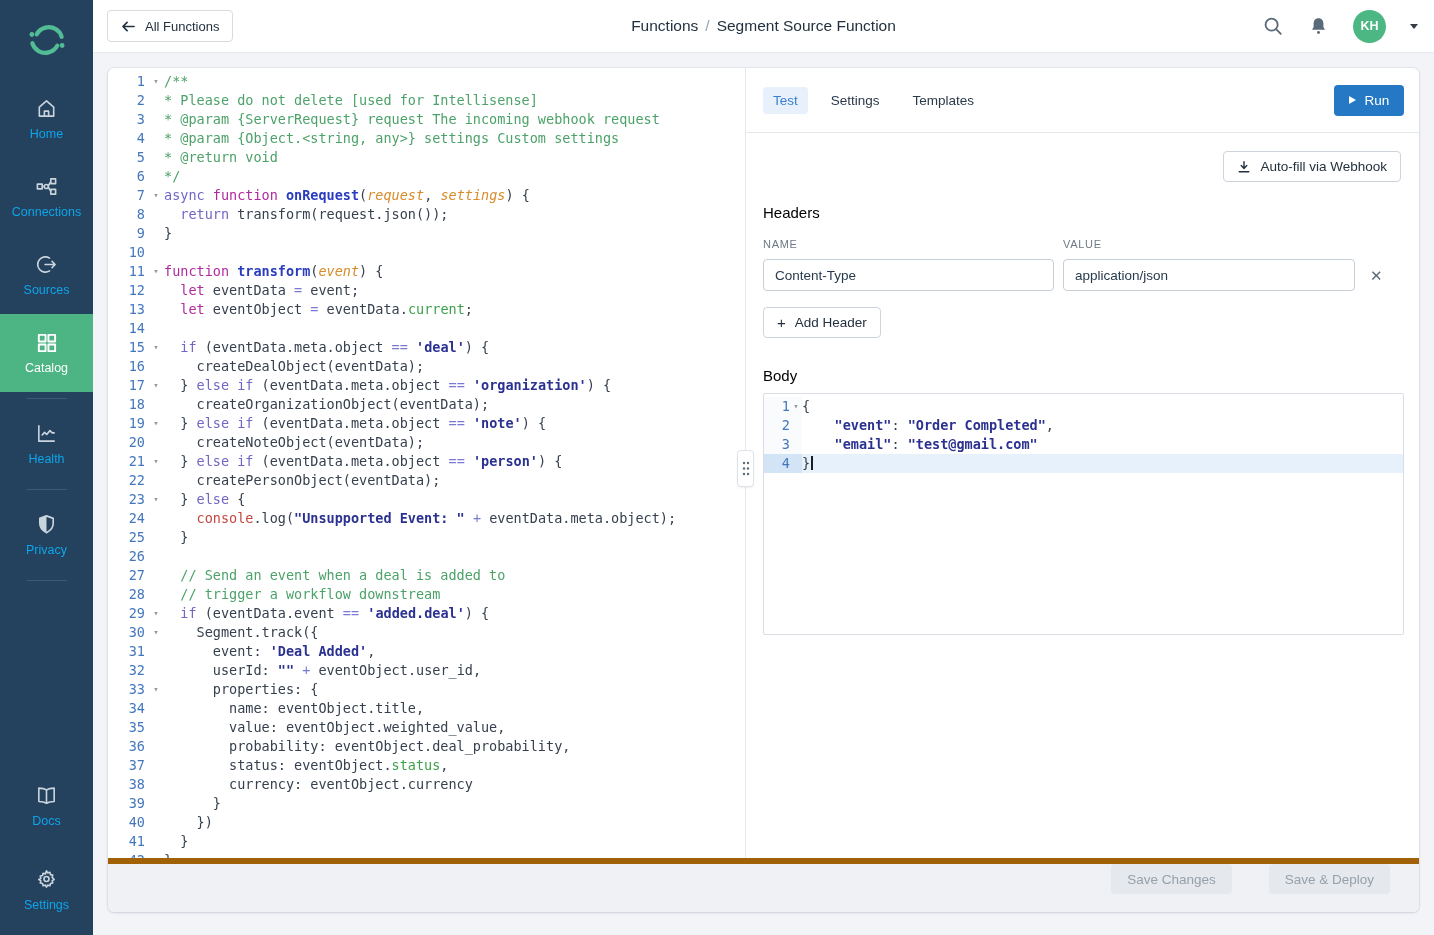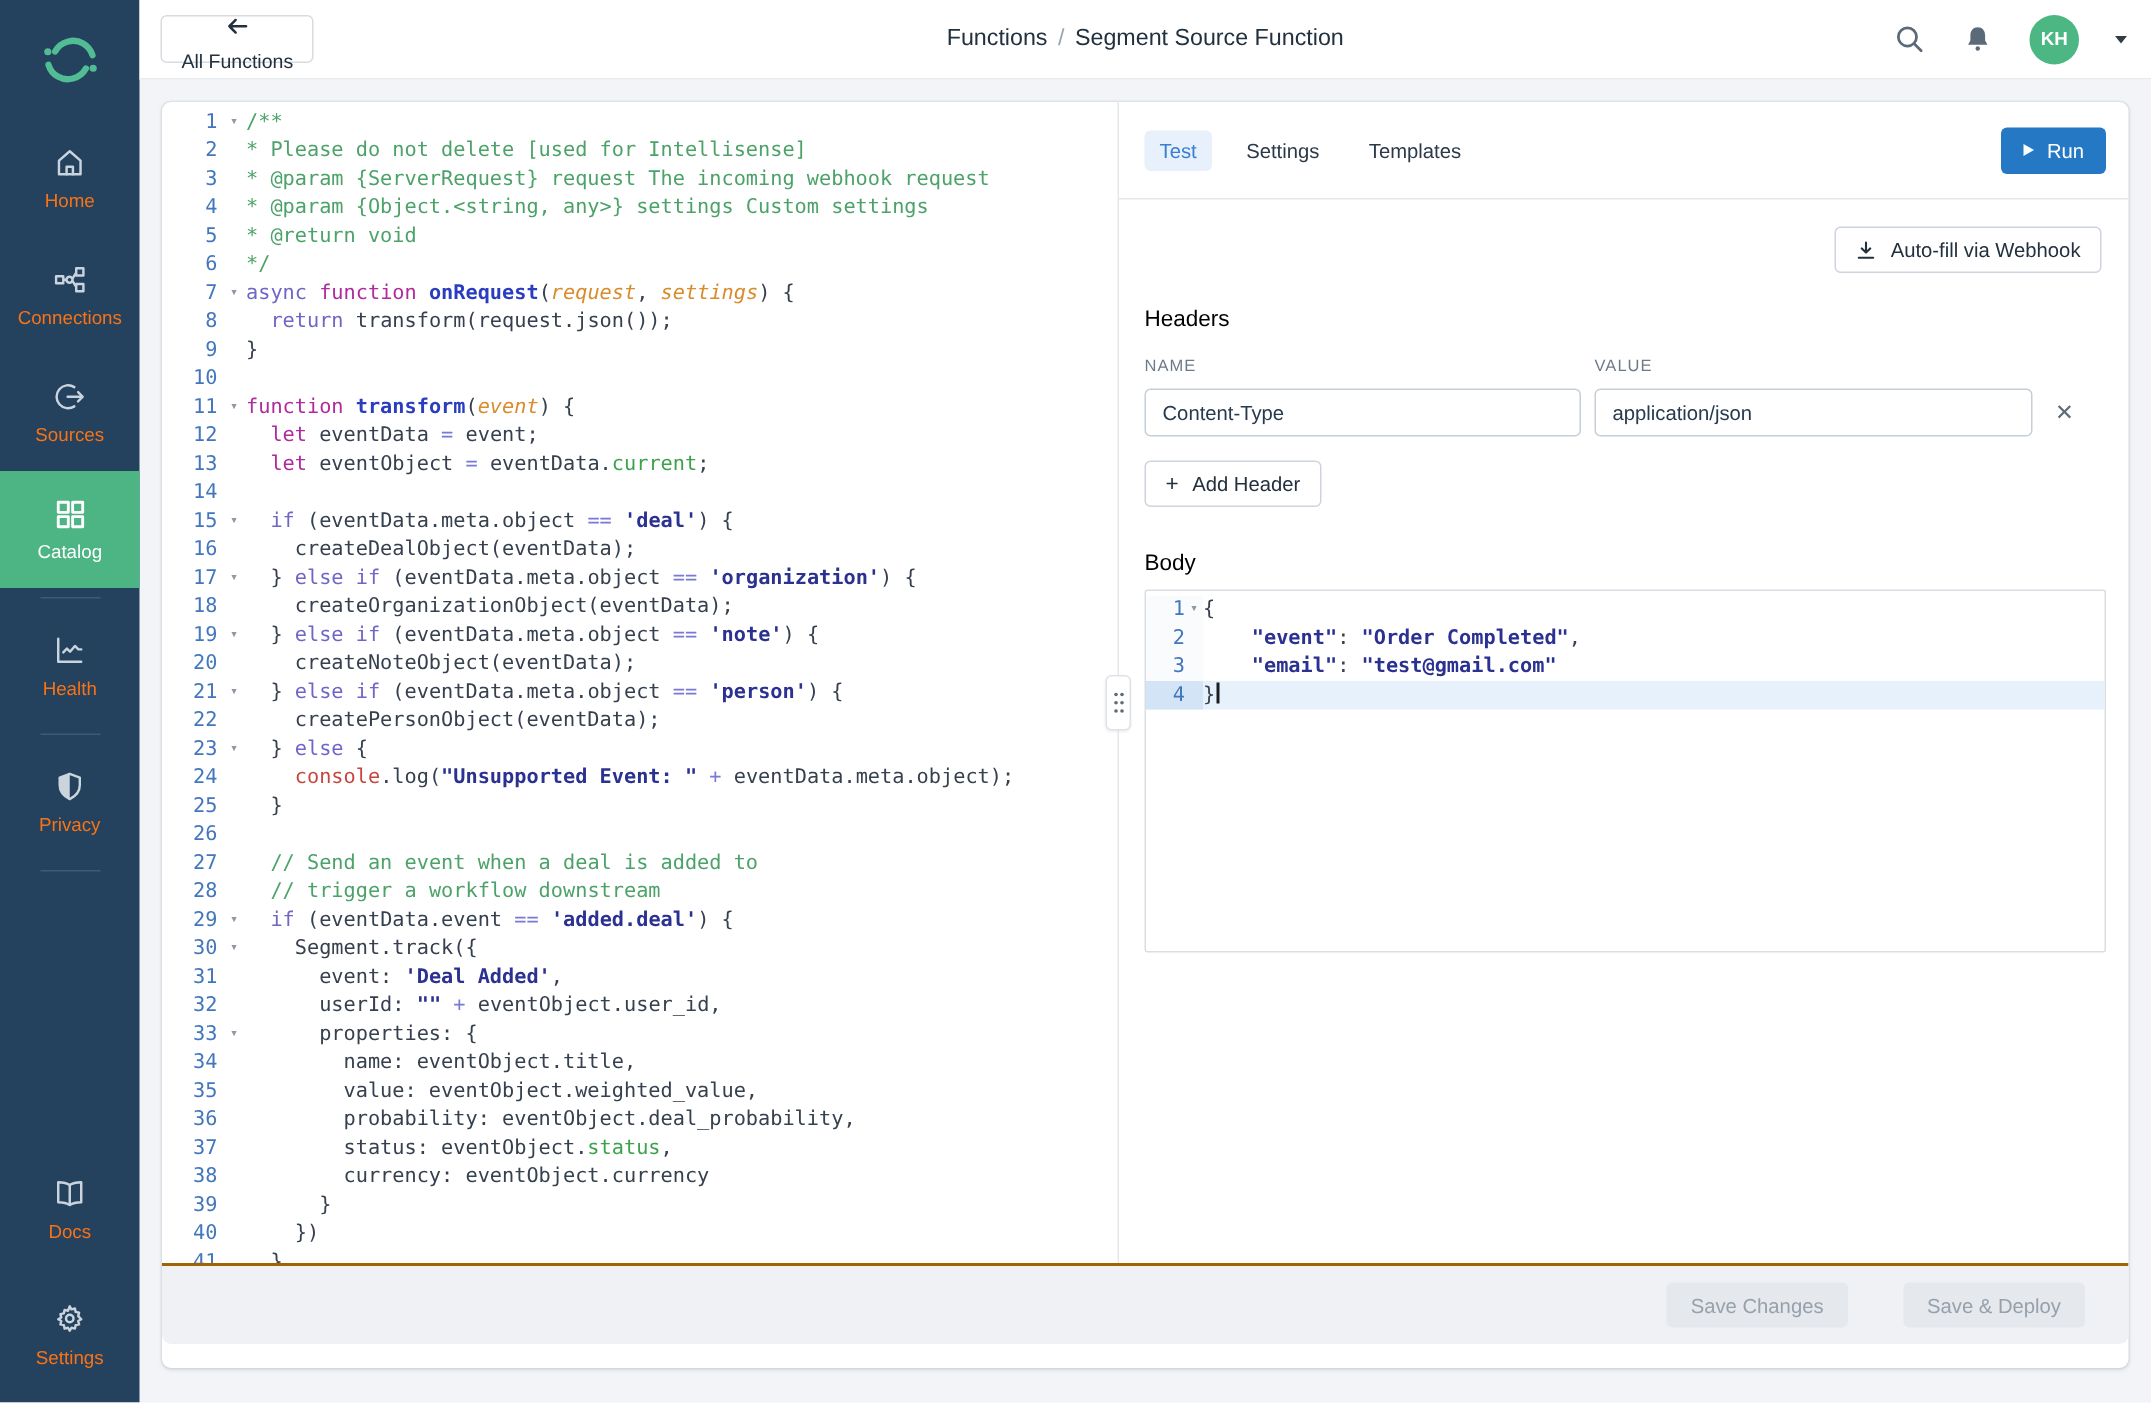--- a/index.html
+++ b/index.html
@@ -11,33 +11,33 @@
     overflow:hidden;
     color:#22313f;
   }
   svg { display:block; }
 
   
   .sidebar{position:absolute;left:0;top:0;width:93px;height:935px;background:#24415e;display:flex;flex-direction:column;}
   .logo-wrap{height:80px;display:flex;align-items:center;justify-content:center;}
   .nav{display:flex;flex-direction:column;flex:1;}
   .nav-item{height:78px;display:flex;flex-direction:column;align-items:center;justify-content:center;gap:7px;
-    color:#f97316;font-size:12.5px;cursor:pointer;}
+    color:#0ea5e9;font-size:12.5px;cursor:pointer;}
   .nav-item svg{stroke:#c9d4dd;}
   .nav-item.active{background:#4db584;color:#ffffff;}
   .nav-item.active svg{stroke:#ffffff;}
   .nav-divider{width:40px;height:1px;background:#3d5a76;margin:6px auto;}
   .nav-spacer{flex:1;}
   .nav-bottom{margin-bottom:6px;}
 
   
   .topbar{position:absolute;left:93px;top:0;right:0;height:53px;background:#fff;border-bottom:1px solid #e8ebee;
     display:flex;align-items:center;}
   .back-btn{margin-left:14px;height:32px;padding:0 13px;border:1px solid #d7dce1;border-radius:4px;background:#fff;
-    display:flex;align-items:center;gap:9px;font-size:13px;color:#23313f;cursor:pointer;flex-direction:column;}
+    display:flex;align-items:center;gap:9px;font-size:13px;color:#23313f;cursor:pointer;}
   .crumb{position:absolute;left:50%;transform:translateX(-50%);font-size:15.5px;color:#22313f;white-space:nowrap;}
   .crumb .sep{color:#9aa5af;padding:0 7px;}
   .top-icons{margin-left:auto;margin-right:16px;display:flex;align-items:center;gap:24px;}
   .avatar{width:33px;height:33px;border-radius:50%;background:#4cb782;color:#fff;font-size:12.5px;font-weight:bold;
     display:flex;align-items:center;justify-content:center;cursor:pointer;}
   .caret{width:0;height:0;border-left:4.5px solid transparent;border-right:4.5px solid transparent;border-top:5.5px solid #333b44;cursor:pointer;}
 
   
   .card{position:absolute;left:108px;top:68px;width:1311px;height:844px;background:#fff;border-radius:6px;
     box-shadow:0 1px 3px rgba(23,43,77,.12), 0 0 0 1px rgba(23,43,77,.05);}
@@ -97,22 +97,22 @@
   .plus{font-size:15px;color:#23313f;}
   .body-title{margin-top:29px;}
   .body-editor{margin-top:9px;width:641px;height:242px;border:1px solid #d9dee4;border-radius:2px;background:#fff;overflow:hidden;}
   .body-editor .cm{padding-top:3px;}
   .body-editor .gut{width:26px;background:#fafbfc;}
   .body-editor .cm-line.active .gut{background:#d3e4f6;}
   .body-editor .fold{width:12px;background:#fafbfc;}
   .body-editor .cm-line.active .fold{background:#d3e4f6;}
 
   
-  .card-footer{position:absolute;left:0;bottom:16px;width:100%;height:54px;background:#eff1f4;border-top:2px solid #a16207;
-    border-radius:0 0 6px 6px;display:flex;align-items:center;justify-content:flex-end;gap:37px;padding-right:29px;}
+  .card-footer{position:absolute;left:0;bottom:0;width:100%;height:54px;background:#eff1f4;border-top:6px solid #a16207;
+    border-radius:0 0 6px 6px;display:flex;justify-content:flex-end;gap:37px;padding-right:29px;}
   .save-btn{height:30px;padding:0 16px;background:#e5e8ec;border:none;border-radius:4px;color:#97a1ab;
     font-size:13.5px;display:flex;align-items:center;cursor:pointer;}
 </style>
 </head>
 <body>
 
 <aside class="sidebar">
   <div class="logo-wrap">
     <svg width="44" height="44" viewBox="0 0 48 48" fill="none">
       <path d="M40 20.5c-2.2-7.5-10-12-17.7-10-4.2 1.1-7.6 3.8-9.5 7.3" stroke="#52bd94" stroke-width="4.6" stroke-linecap="round"></path>

